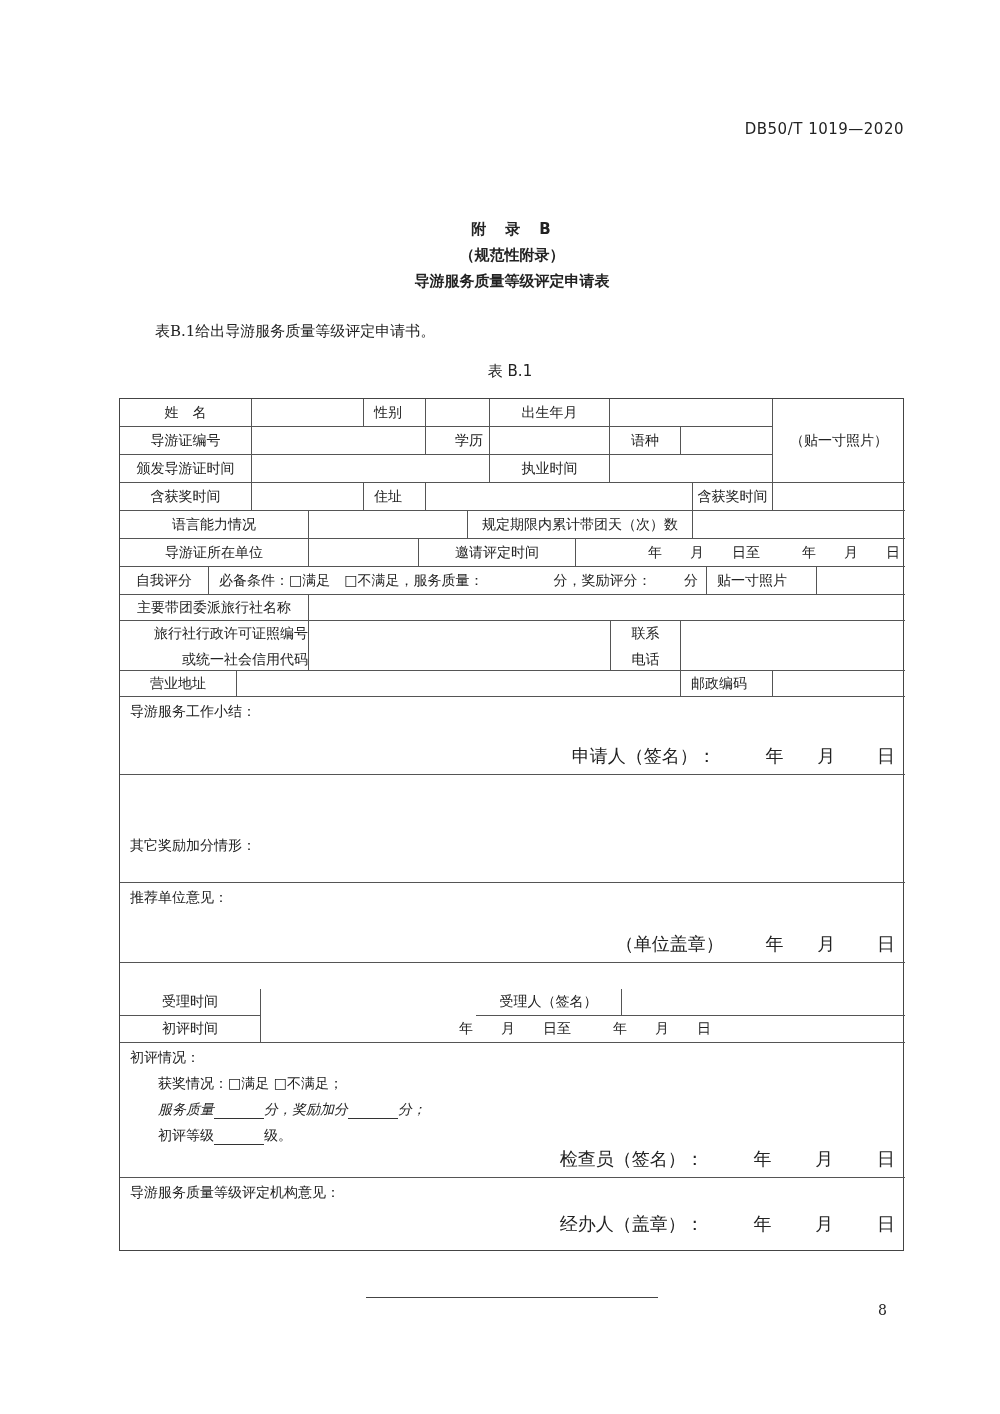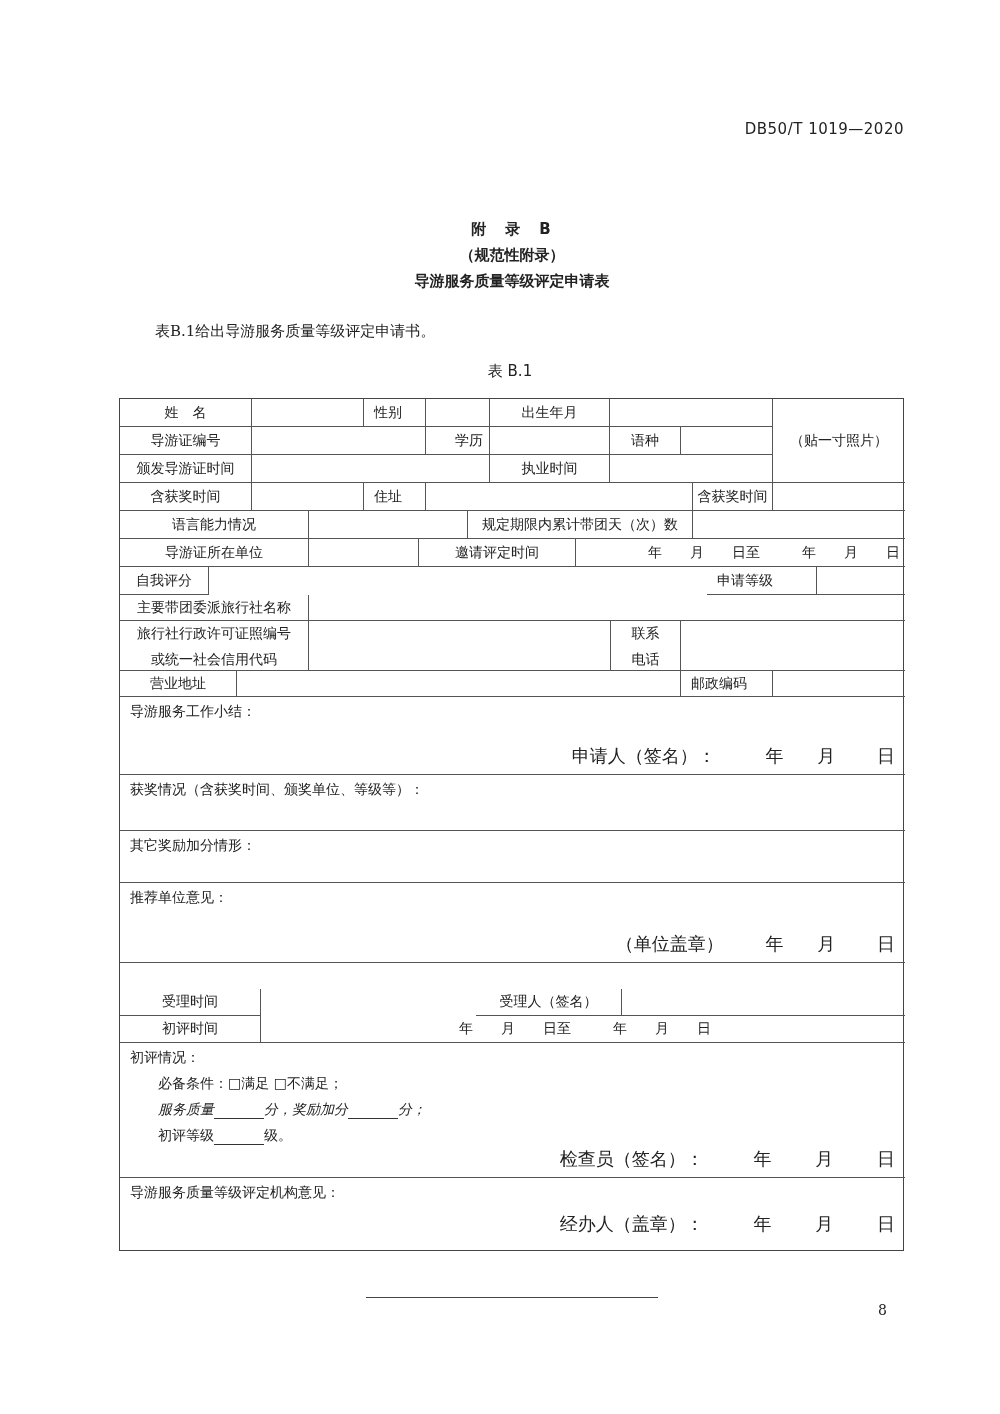--- a/index.html
+++ b/index.html
@@ -66,27 +66,31 @@
   <div class="c" style="left:189px;top:112px;width:159px;height:28px;"></div>
   <div class="c" style="left:348px;top:112px;width:225px;height:28px;">规定期限内累计带团天（次）数</div>
   <div class="c nr" style="left:573px;top:112px;width:212px;height:28px;"></div>
 
   <div class="c" style="left:0;top:140px;width:189px;height:28px;">导游证所在单位</div>
   <div class="c" style="left:189px;top:140px;width:110px;height:28px;"></div>
   <div class="c" style="left:299px;top:140px;width:157px;height:28px;">邀请评定时间</div>
   <div class="c nr" style="left:456px;top:140px;width:329px;height:28px;justify-content:flex-start;padding-left:72px;">年　　月　　日至　　　年　　月　　日</div>
 
   <div class="c" style="left:0;top:168px;width:89px;height:28px;">自我评分</div>
-  <div class="c left" style="left:587px;top:168px;width:110px;height:28px;">申请等级</div>
+  <div class="c left" style="left:89px;top:168px;width:498px;height:28px;">
+    <span>必备条件：□满足　□不满足，服务质量：　　　　　分，奖励评分：</span>
+    <span style="margin-left:auto;padding-right:8px;">分</span>
+  </div>
+  <div class="c left" style="left:587px;top:168px;width:110px;height:28px;">贴一寸照片</div>
   <div class="c nr" style="left:697px;top:168px;width:88px;height:28px;"></div>
 
   <div class="c" style="left:0;top:196px;width:189px;height:26px;">主要带团委派旅行社名称</div>
   <div class="c nr" style="left:189px;top:196px;width:596px;height:26px;"></div>
 
-  <div class="c col" style="left:0;top:222px;width:189px;height:50px;">
+  <div class="c col" style="left:0;top:222px;width:189px;height:50px;align-items:flex-end;">
     <span>旅行社行政许可证照编号</span>
     <span>或统一社会信用代码</span>
   </div>
   <div class="c" style="left:189px;top:222px;width:302px;height:50px;"></div>
   <div class="c col" style="left:491px;top:222px;width:70px;height:50px;">
     <span>联系</span>
     <span>电话</span>
   </div>
   <div class="c nr" style="left:561px;top:222px;width:224px;height:50px;"></div>
 
@@ -98,23 +102,20 @@
   <div class="c nr left top" style="left:0;top:298px;width:785px;height:78px;text-align:right;">
     <span>导游服务工作小结：</span>
     <div class="sig">
       <span>申请人（签名）：</span>
       <span style="margin-left:44px;">年</span>
       <span style="margin-left:28px;">月</span>
       <span style="margin-left:36px;">日</span>
     </div>
   </div>
 
-  <div class="c nr left top" style="left:0;top:376px;width:785px;height:56px;">
-    <span>获奖情况（含获奖时间、颁奖单位、等级等）：</span>
-  </div>
 
   <div class="c nr left top" style="left:0;top:484px;width:785px;height:80px;">
     <span>推荐单位意见：</span>
     <div class="sig">
       <span>（单位盖章）</span>
       <span style="margin-left:36px;">年</span>
       <span style="margin-left:28px;">月</span>
       <span style="margin-left:36px;">日</span>
     </div>
   </div>
@@ -126,21 +127,21 @@
 
   <div class="c" style="left:0;top:590px;width:141px;height:27px;">受理时间</div>
   <div class="c" style="left:356px;top:590px;width:146px;height:27px;">受理人（签名）</div>
   <div class="c nr" style="left:502px;top:590px;width:283px;height:27px;"></div>
 
   <div class="c" style="left:0;top:617px;width:141px;height:27px;">初评时间</div>
   <div class="c nr" style="left:141px;top:617px;width:644px;height:27px;justify-content:flex-start;padding-left:198px;">年　　月　　日至　　　年　　月　　日</div>
 
   <div class="c nr" style="left:0;top:644px;width:785px;height:135px;display:block;">
     <div class="line" style="left:10px;top:6px;">初评情况：</div>
-    <div class="line" style="left:38px;top:32px;">必备条件：□满足 □不满足；</div>
+    <div class="line" style="left:38px;top:32px;">获奖情况：□满足 □不满足；</div>
     <div class="line" style="left:38px;top:58px;font-style:italic;">
       <span>服务质量</span><span class="u"></span><span>分，奖励加分</span><span class="u"></span><span>分；</span>
     </div>
     <div class="line" style="left:38px;top:84px;">
       <span>初评等级</span><span class="u"></span><span>级。</span>
     </div>
     <div class="sig">
       <span>检查员（签名）：</span>
       <span style="margin-left:44px;">年</span>
       <span style="margin-left:38px;">月</span>

